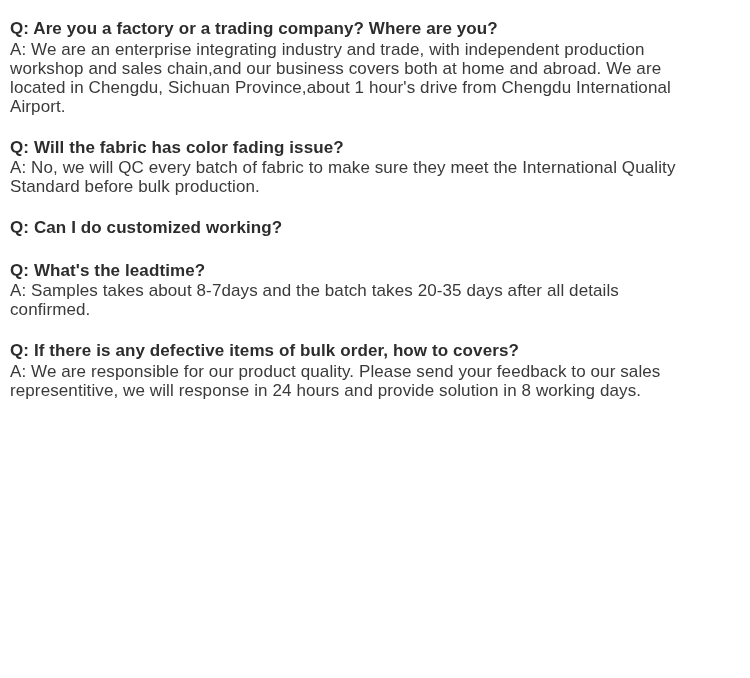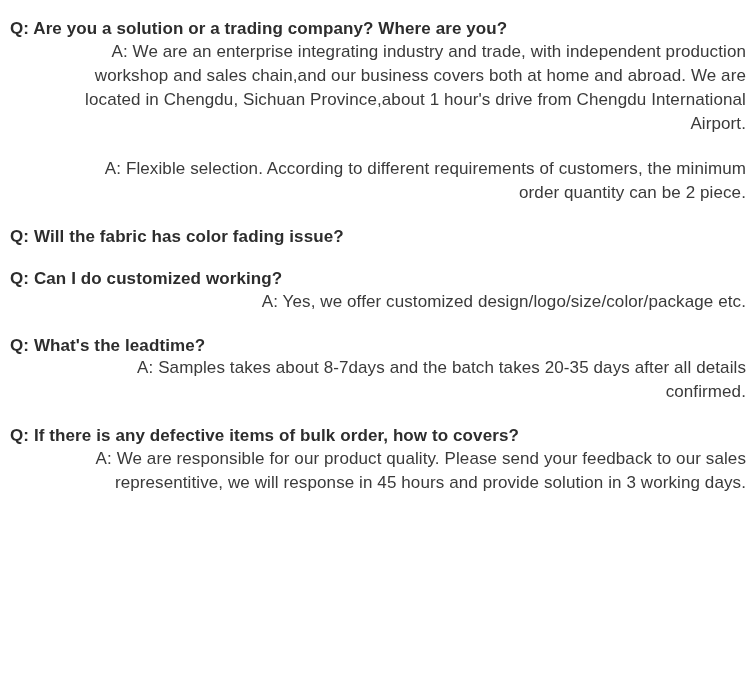--- a/index.html
+++ b/index.html
@@ -25,64 +25,62 @@
     margin: 0;
     font-size: 17px;
     line-height: 21.5px;
     font-weight: 700;
     color: #2d2d2d;
     letter-spacing: 0.1px;
   }
   .faq-answer {
     margin: 0;
     font-size: 17px;
-    line-height: 24px;
+    line-height: 19px;
     font-weight: 400;
     color: #3a3a3a;
     max-width: 740px;
     white-space: pre-line;
     letter-spacing: 0.1px;
-    text-align: right;
   }
 </style>
 </head>
 <body>
 
 <div class="faq-section">
 
   <div class="faq-item">
-    <p class="faq-question">Q: Are you a solution or a trading company? Where are you?</p>
+    <p class="faq-question">Q: Are you a factory or a trading company? Where are you?</p>
     <p class="faq-answer">A: We are an enterprise integrating industry and trade, with independent production
 workshop and sales chain,and our business covers both at home and abroad. We are
 located in Chengdu, Sichuan Province,about 1 hour's drive from Chengdu International
 Airport.</p>
   </div>
 
   <div class="faq-item">
-    <p class="faq-answer">A: Flexible selection. According to different requirements of customers, the minimum
-order quantity can be 2 piece.</p>
   </div>
 
   <div class="faq-item">
     <p class="faq-question">Q: Will the fabric has color fading issue?</p>
+    <p class="faq-answer">A: No, we will QC every batch of fabric to make sure they meet the International Quality
+Standard before bulk production.</p>
   </div>
 
   <div class="faq-item">
     <p class="faq-question">Q: Can I do customized working?</p>
-    <p class="faq-answer">A: Yes, we offer customized design/logo/size/color/package etc.</p>
   </div>
 
   <div class="faq-item">
     <p class="faq-question">Q: What's the leadtime?</p>
     <p class="faq-answer">A: Samples takes about 8-7days and the batch takes 20-35 days after all details
 confirmed.</p>
   </div>
 
   <div class="faq-item">
   </div>
 
   <div class="faq-item">
     <p class="faq-question">Q: If there is any defective items of bulk order, how to covers?</p>
     <p class="faq-answer">A: We are responsible for our product quality. Please send your feedback to our sales
-representitive, we will response in 45 hours and provide solution in 3 working days.</p>
+representitive, we will response in 24 hours and provide solution in 8 working days.</p>
   </div>
 
 </div>
 
 </body></html>

